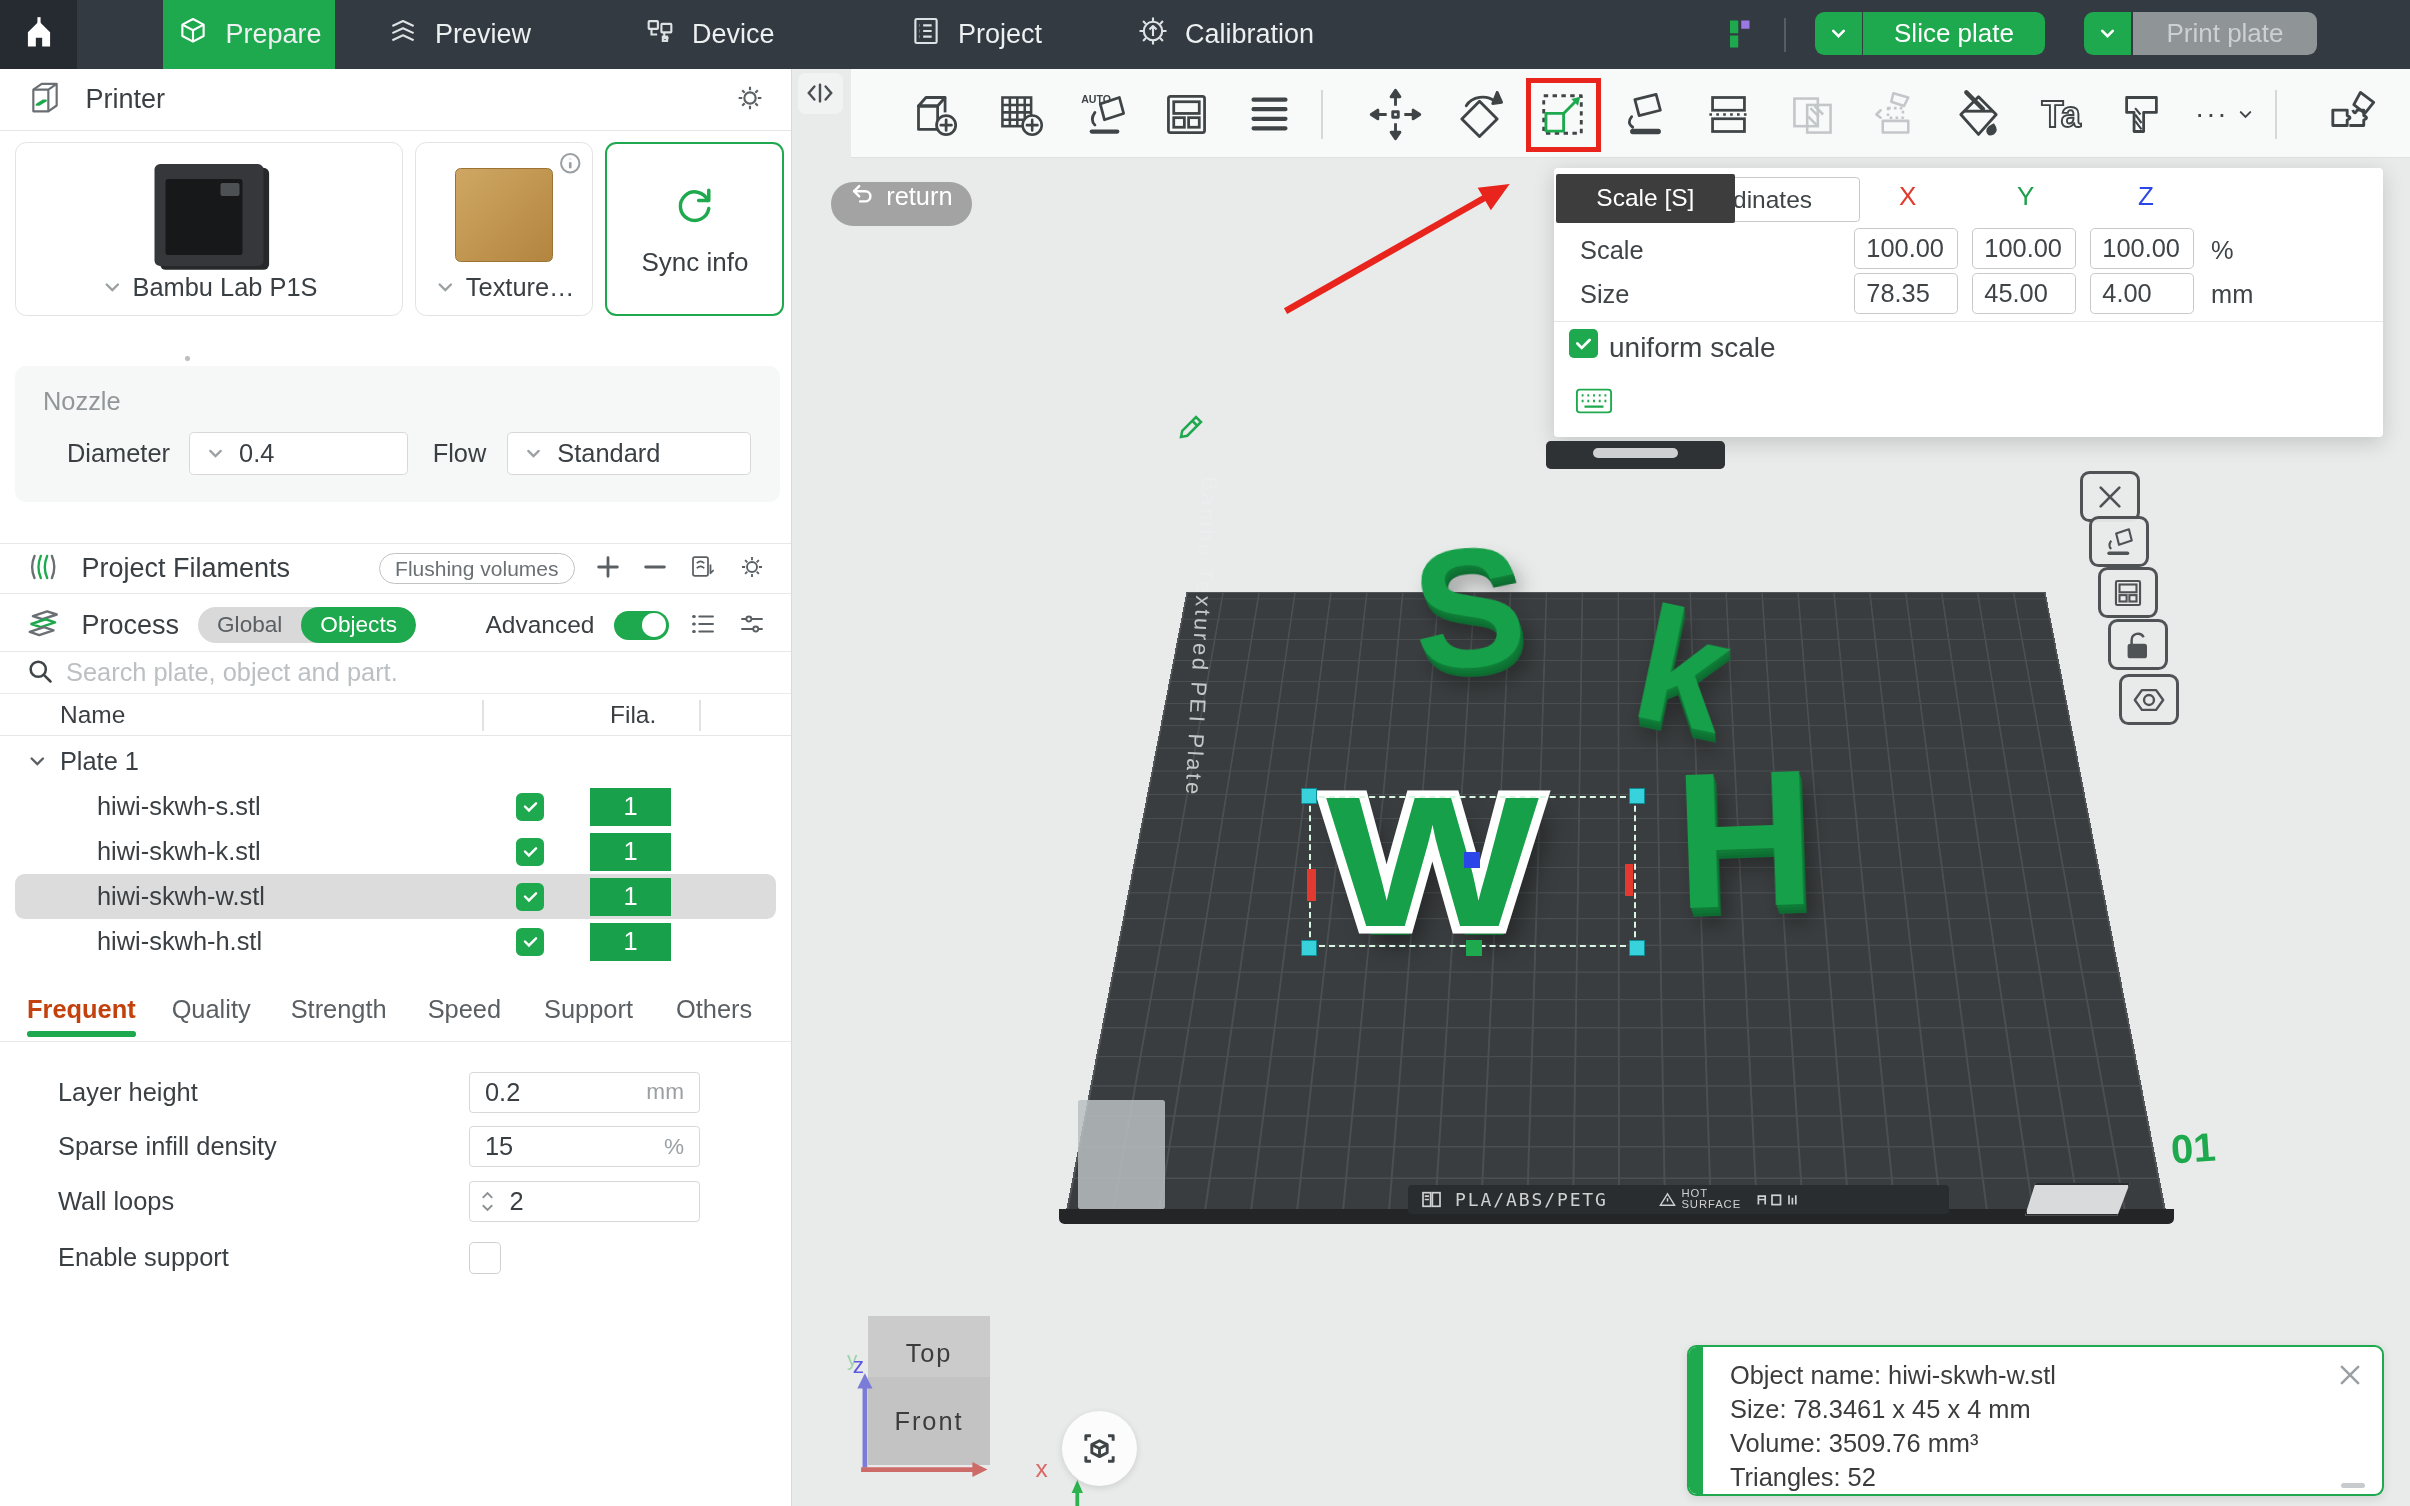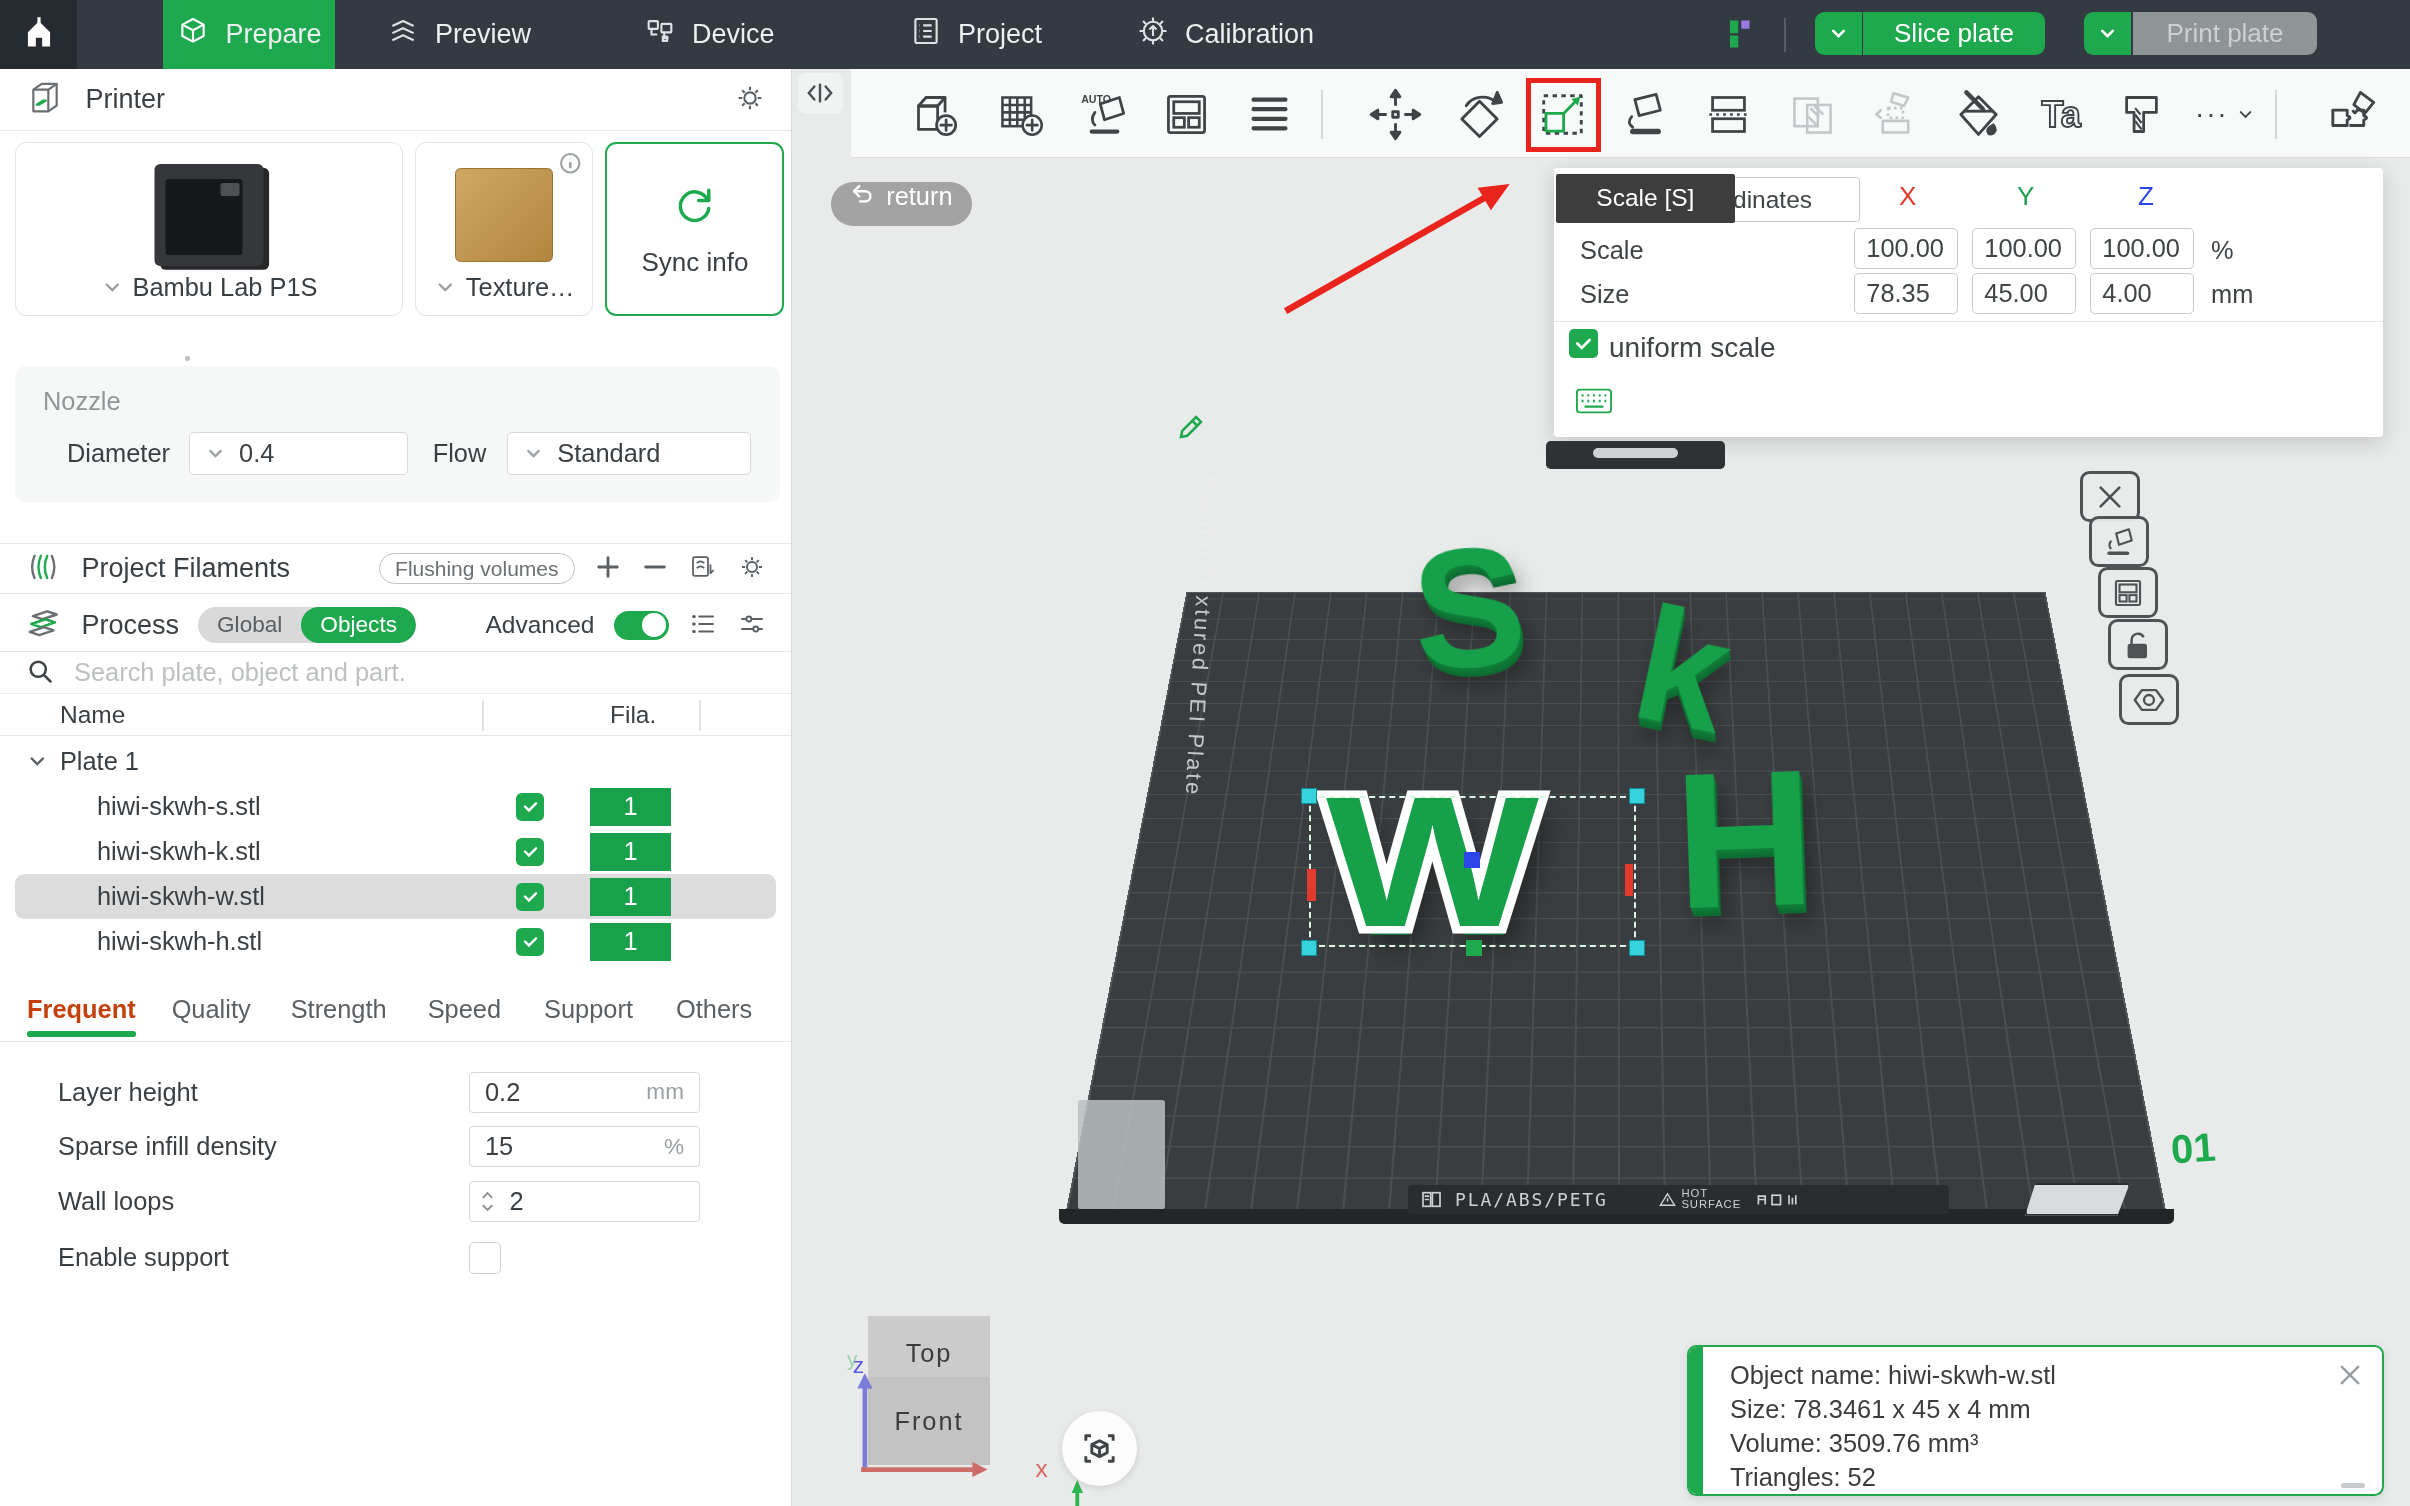--- a/index.html
+++ b/index.html
@@ -52,21 +52,21 @@
   .sec-row { position:absolute; left:0; width:100%; display:flex; align-items:center; padding:0 24.5px; gap:19px; border-top:1.9px solid #e8e8e8; border-bottom:1.9px solid #e8e8e8; background:#fff; }
   .filaments-row { top:474px; height:51px; }
   .process-row { top:530px; height:53px; border-top:none; }
   .pill { border:1.9px solid #c2c2c2; border-radius:16px; color:#6b7073; font-size:21px; padding:2.8px 15px; cursor:pointer; white-space:nowrap; }
   .seg { display:flex; background:#d9d9d9; border-radius:18px; overflow:hidden; cursor:pointer; }
   .seg span { font-size:22.6px; padding:4.7px 19px; color:#5a5f63; }
   .seg .on { background:#1fa94e; color:#fff; border-radius:18px; }
   .adv-label { font-size:24.5px; color:#3a3f43; }
   .toggle { width:55px; height:29px; border-radius:15px; background:#1fa94e; position:relative; cursor:pointer; }
   .toggle::after { content:""; position:absolute; right:2.8px; top:2.8px; width:23.5px; height:23.5px; border-radius:50%; background:#fff; }
-  .search-row { position:absolute; left:0; top:583px; width:100%; height:42px; display:flex; align-items:center; gap:20px; padding:0 26px; border-bottom:1.9px solid #ececec; }
+  .search-row { position:absolute; left:0; top:583px; width:100%; height:42px; display:flex; align-items:center; gap:12px; padding:0 26px; border-bottom:1.9px solid #ececec; }
   .search-input { flex:1; border:none; outline:none; font-size:25.4px; color:#3a3f43; font-family:"Liberation Sans",sans-serif; }
   .search-input::placeholder { color:#bcc0c2; }
   .thead { position:absolute; left:0; top:625px; width:100%; height:42px; display:flex; align-items:center; border-bottom:1.9px solid #e6e6e6; font-size:24.5px; color:#3a3f43; }
   .th-name { margin-left:60px; }
   .th-d1 { position:absolute; left:482px; top:5.6px; width:1.9px; height:31px; background:#e2e2e2; }
   .th-fila { position:absolute; left:610px; }
   .th-d2 { position:absolute; left:699px; top:5.6px; width:1.9px; height:31px; background:#e2e2e2; }
   .obj-list { position:absolute; left:0; top:670px; width:100%; }
   .obj-row { position:relative; height:45px; display:flex; align-items:center; font-size:25.4px; color:#3a3f43; cursor:pointer; }
   .obj-row.plate-row { padding-left:26px; gap:11.3px; }

